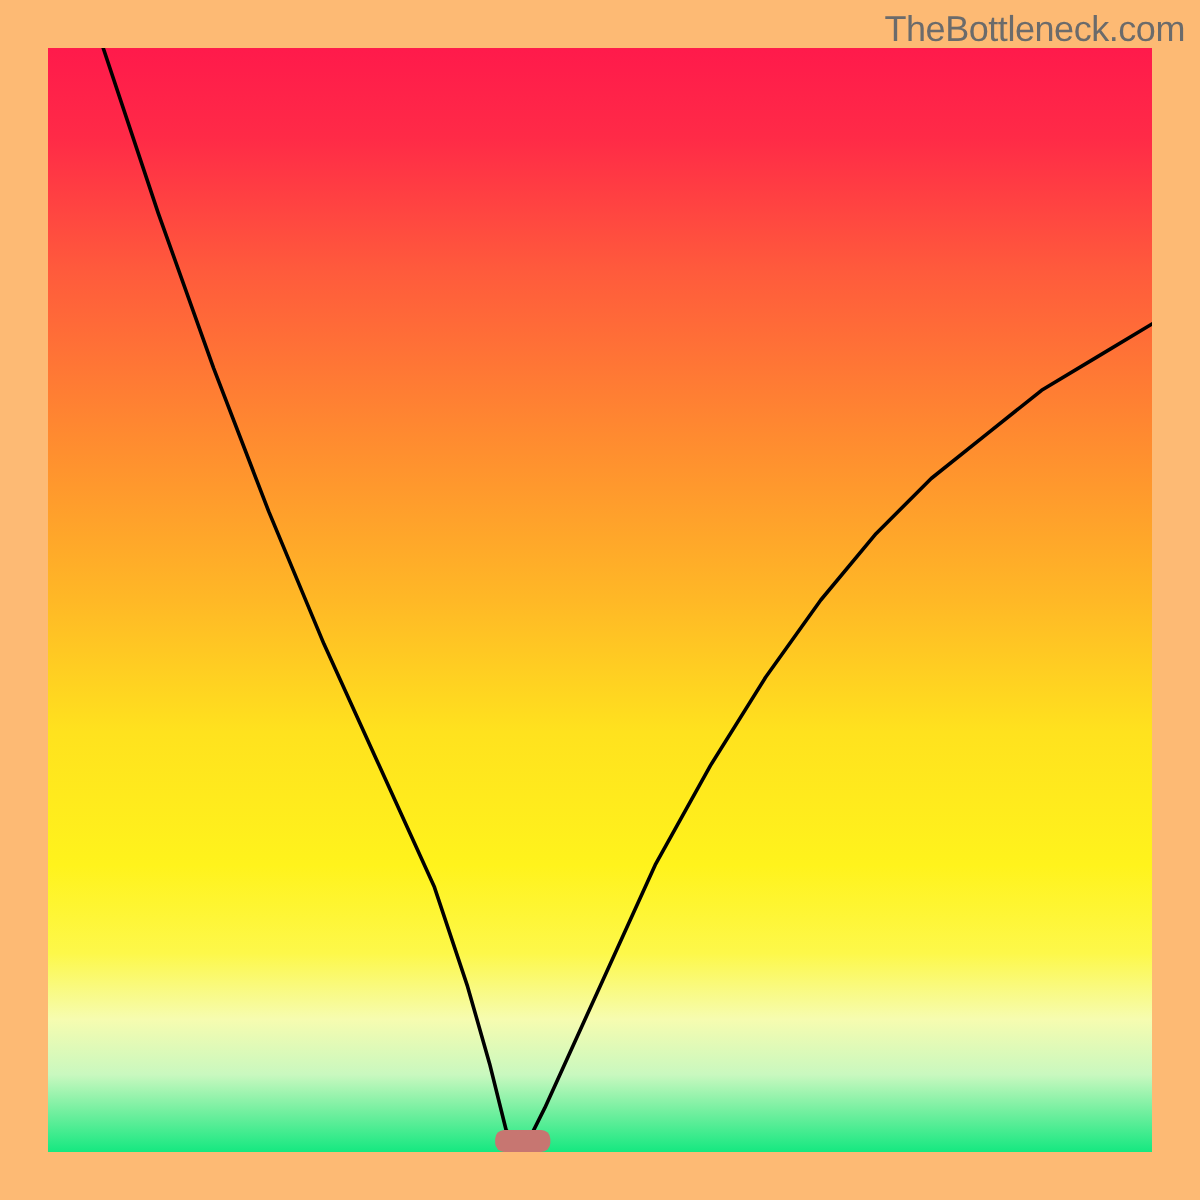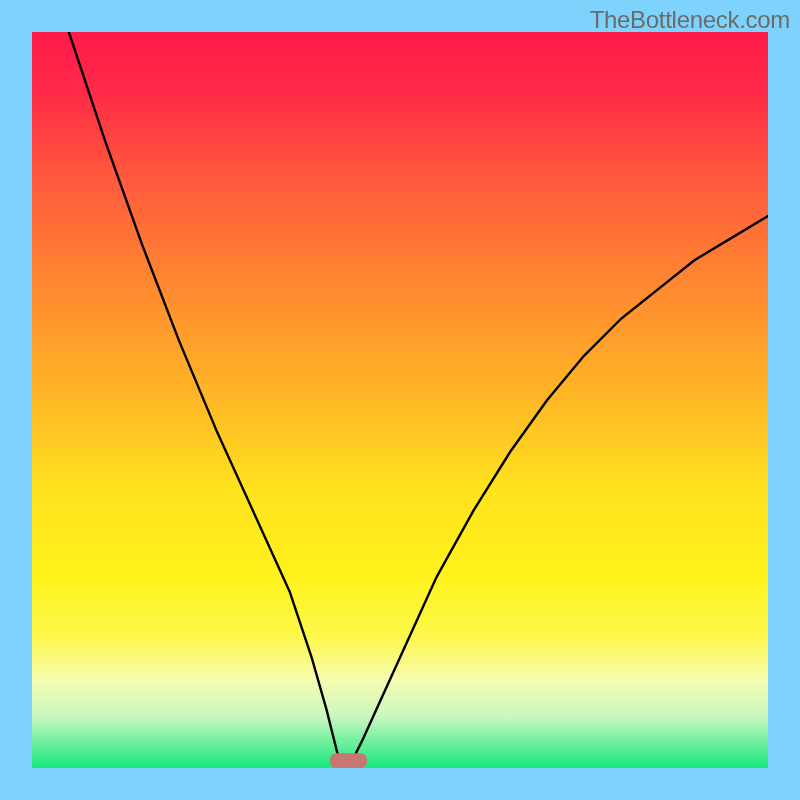--- a/index.html
+++ b/index.html
@@ -10,21 +10,21 @@
     overflow: hidden;
     background: #000;
     font-family: Arial, Helvetica, sans-serif;
   }
   .frame {
     position: absolute;
     left: 0;
     top: 0;
     width: 800px;
     height: 800px;
-    background: #7dd3fc;
+    background: #fdba74;
   }
   .plot {
     position: absolute;
     left: 32px;
     top: 32px;
     width: 736px;
     height: 736px;
   }
   .watermark {
     position: absolute;

